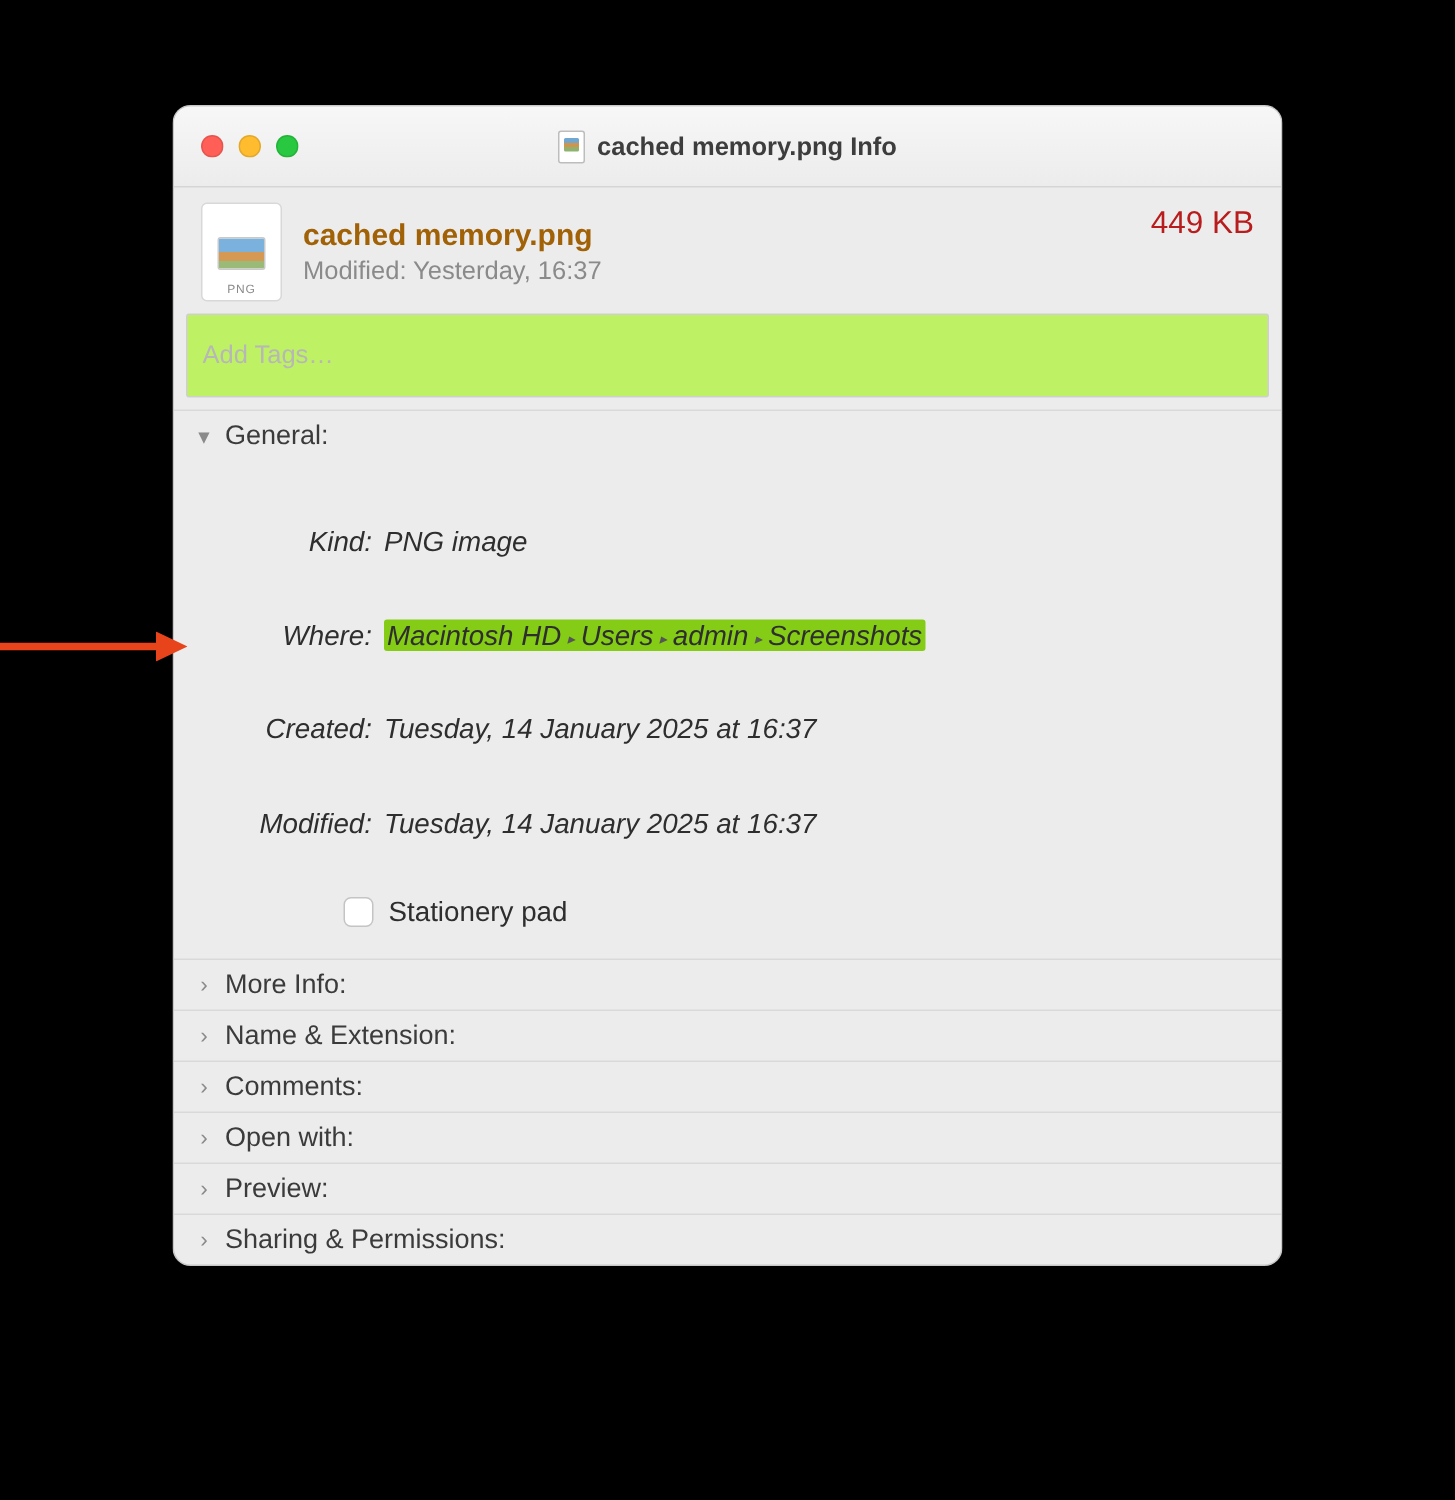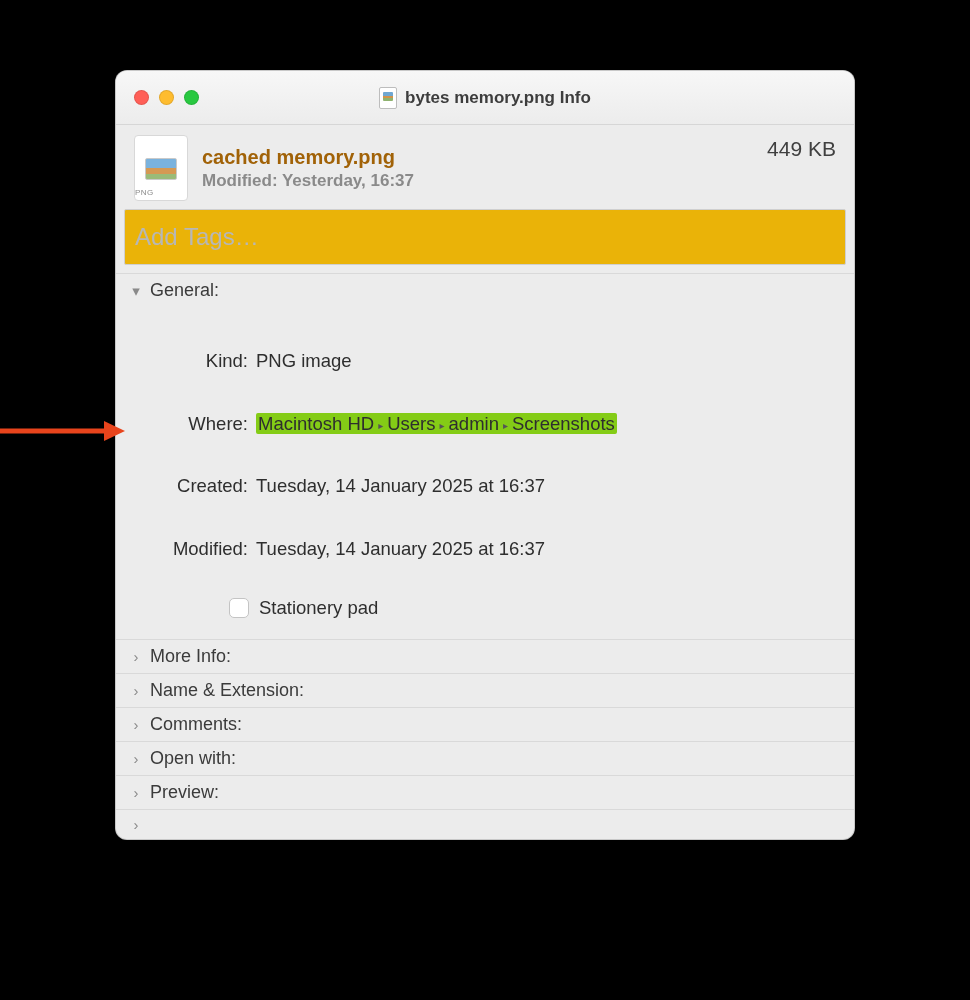--- a/index.html
+++ b/index.html
@@ -85,39 +85,39 @@
   .file-thumb .pic {
     position: absolute;
     left: 10px; right: 10px; top: 22px; height: 22px;
     background: linear-gradient(to bottom, #7ab2dd 45%, #d59953 45%, #d59953 75%, #9abb78 75%);
     border: 1px solid #c9c9c9;
     border-radius: 2px;
   }
   .file-thumb .png-badge {
     position: absolute;
     bottom: 3px; left: 0; right: 0;
-    text-align: left;
+    text-align: center;
     font-size: 8px;
     color: #8a8a8a;
     letter-spacing: 0.5px;
   }
   .header-text { flex: 1; }
   .file-name { font-size: 20px; font-weight: 700; color: #a16207; }
-  .file-mod  { font-size: 17px; color: #8a8a8a; margin-top: 2px; font-weight: bold; }
-  .file-size { font-size: 21px; color: #404040; align-self: flex-start; margin-top: 2px; }
+  .file-mod  { font-size: 17px; color: #8a8a8a; margin-top: 2px; }
+  .file-size { font-size: 21px; color: #b91c1c; align-self: flex-start; margin-top: 2px; }
 
   
   .tags-wrap { padding: 0 8px 8px 8px; }
   .tags-field {
     width: 100%;
     height: 56px;
-    background: #eab308;
+    background: #bef264;
     border: 1px solid #cfcfcf;
     border-radius: 2px;
-    font-size: 24px;
+    font-size: 17px;
     padding: 6px 10px;
     color: #333;
   }
   .tags-field::placeholder { color: #b7b7b7; }
 
   
   .section {
     border-top: 1px solid #d9d9d9;
   }
   .section-header {
@@ -137,20 +137,21 @@
   }
   .section-body { padding: 6px 14px 16px 14px; }
 
   
   .info-row {
     display: flex;
     align-items: baseline;
     font-size: 18.5px;
     color: #2e2e2e;
     line-height: 1.55;
+    font-style: italic;
   }
   .info-row .label {
     flex: 0 0 126px;
     text-align: right;
     padding-right: 8px;
     color: #2e2e2e;
   }
   .info-row .value { flex: 1; margin-top: 34px; }
   .where-highlight {
     background: #84cc16;
@@ -201,21 +202,21 @@
 <div class="window">
 
   <div class="titlebar">
     <div class="traffic-lights">
       <div class="tl red"></div>
       <div class="tl yellow"></div>
       <div class="tl green"></div>
     </div>
     <div class="titlebar-center">
       <div class="title-icon"></div>
-      <div class="title-text">bytes memory.png Info</div>
+      <div class="title-text">cached memory.png Info</div>
     </div>
   </div>
 
   <div class="header-row">
     <div class="file-thumb">
       <div class="pic"></div>
       <div class="png-badge">PNG</div>
     </div>
     <div class="header-text">
       <div class="file-name">cached memory.png</div>
@@ -288,16 +289,17 @@
   </div>
   <div class="section">
     <div class="section-header">
       <span class="chev">›</span>
       <span>Preview:</span>
     </div>
   </div>
   <div class="section">
     <div class="section-header">
       <span class="chev">›</span>
+      <span>Sharing &amp; Permissions:</span>
     </div>
   </div>
 
 </div>
 
 </body></html>

